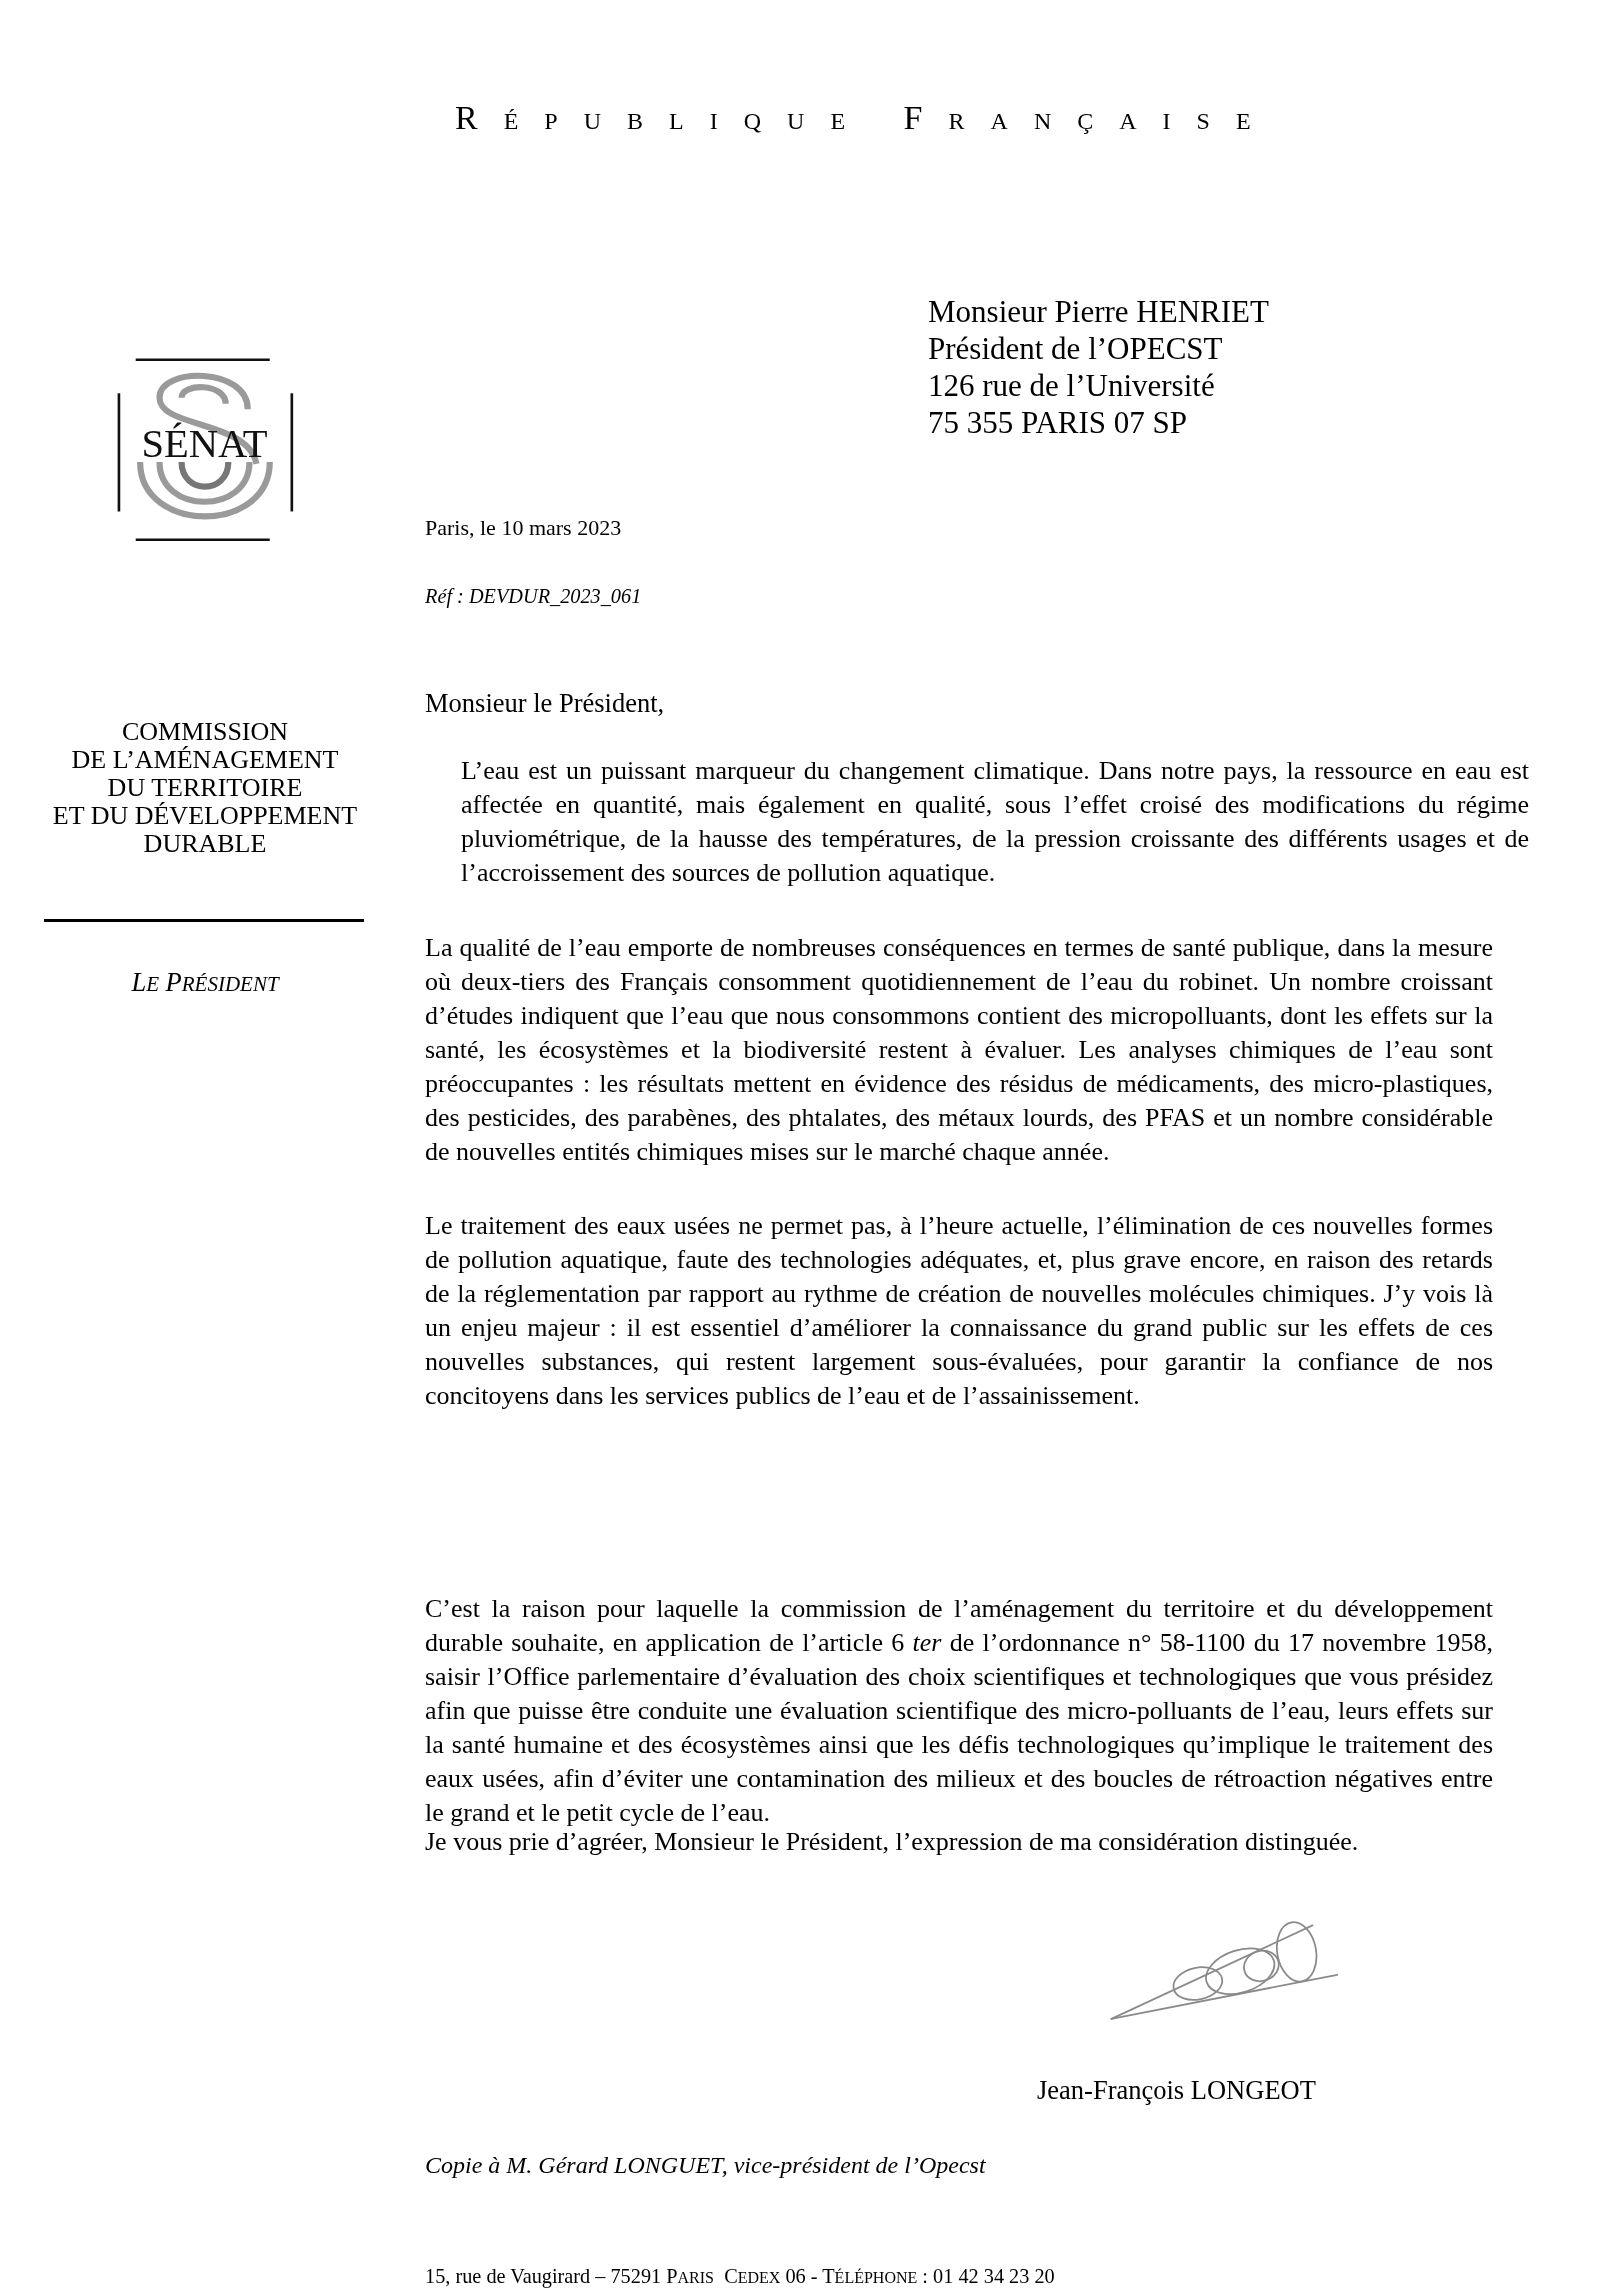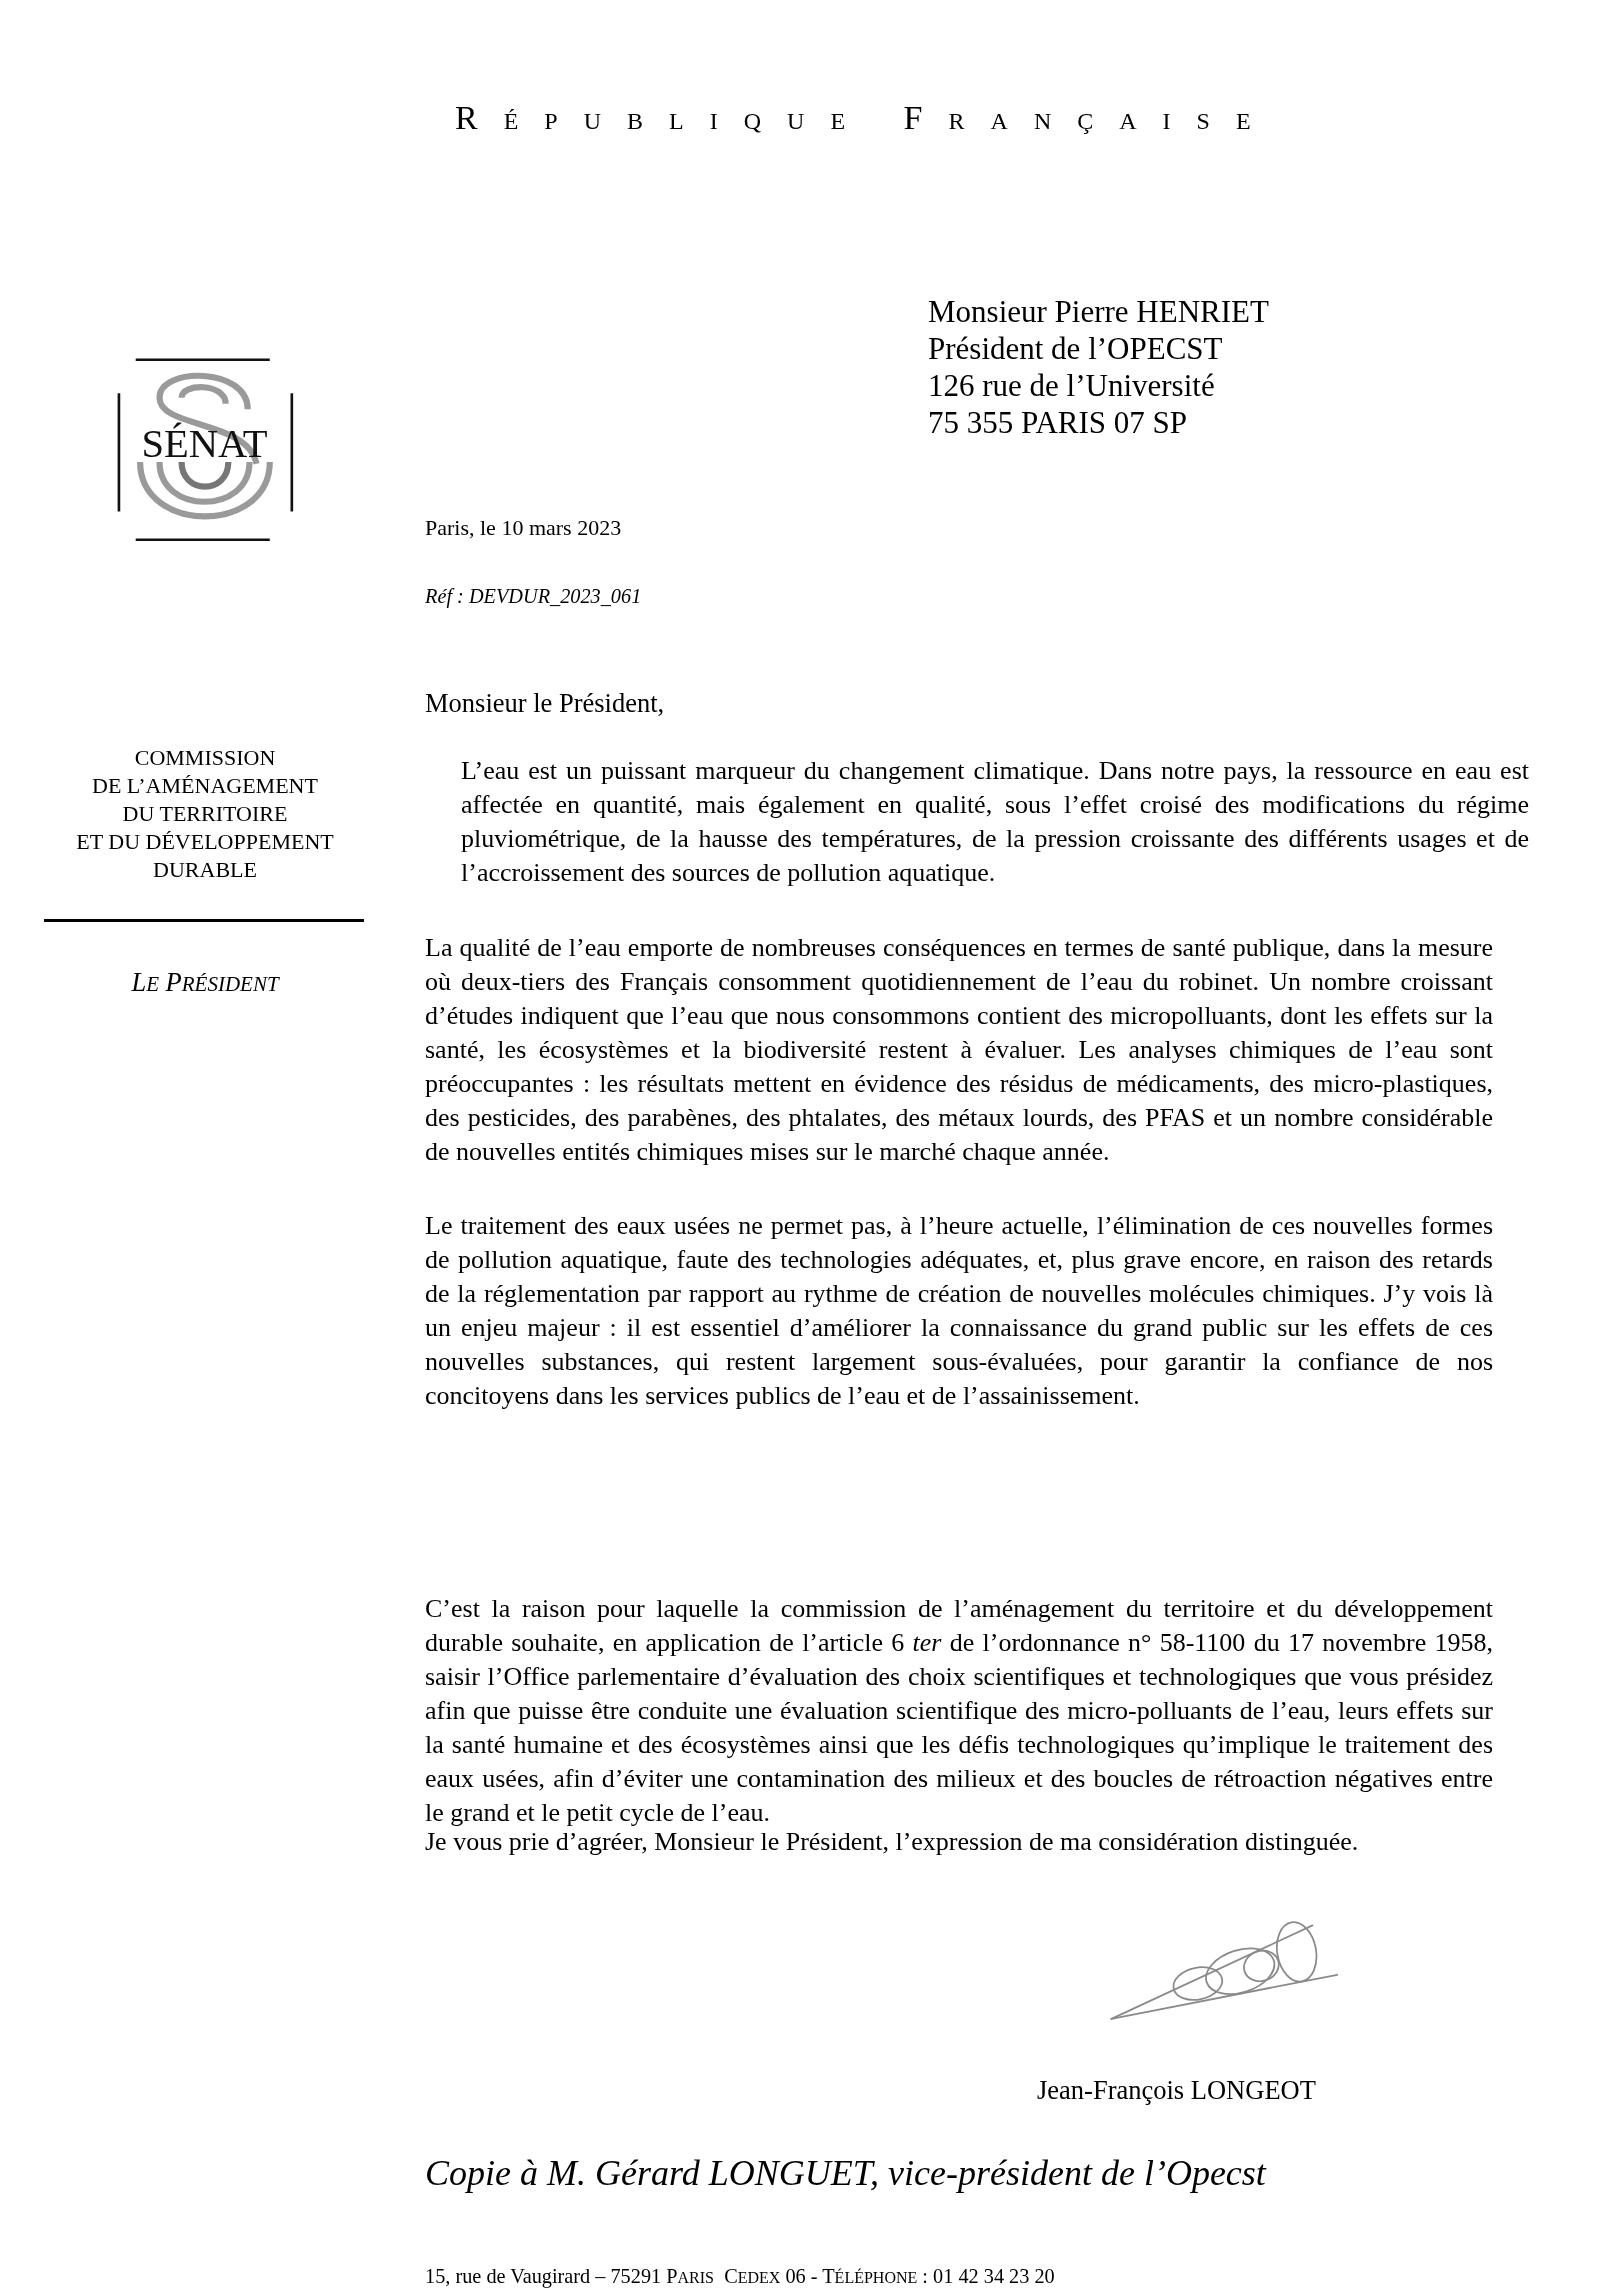--- a/index.html
+++ b/index.html
@@ -14,38 +14,38 @@
   .republique .l.sm { font-size: 24px; }
 
   .logo { left: 115px; top: 358px; width: 179px; height: 187px; }
 
   .recipient { left: 928px; top: 293px; font-size: 31px; line-height: 37px; }
   .recipient div { white-space: nowrap; }
 
   .date { left: 425px; top: 515px; font-size: 22px; white-space: nowrap; }
   .ref { left: 425px; top: 585px; font-size: 20.3px; font-style: italic; white-space: nowrap; }
 
-  .commission { left: 46px; top: 744px; width: 318px; text-align: center; font-size: 22px; line-height: 28px; }
+  .commission { left: 46px; top: 718px; width: 318px; text-align: center; font-size: 26px; line-height: 28px; }
   .divider { left: 44px; top: 919px; width: 320px; height: 2.7px; background: #000; }
   .president-title { left: 46px; top: 967px; width: 318px; text-align: center; font-size: 26.5px; font-style: italic; }
   .president-title .sc { font-size: 21px; }
 
   .salutation { left: 425px; top: 688px; font-size: 26.5px; white-space: nowrap; }
 
   .body-text { left: 425px; width: 1068px; font-size: 26px; line-height: 34px; text-align: justify; }
   .p1 { top: 754px; margin-left: 36px; }
   .p2 { top: 931px; }
   .p3 { top: 1209px; }
   .p4 { top: 1592px; }
   .p5 { top: 1825px; }
 
   .signature { left: 1092px; top: 1920px; width: 247px; height: 106px; }
   .signer { left: 1037px; top: 2075px; font-size: 26.5px; white-space: nowrap; }
 
-  .copie { left: 425px; top: 2152px; font-size: 36px; font-style: italic; white-space: nowrap; }
+  .copie { left: 425px; top: 2152px; font-size: 24px; font-style: italic; white-space: nowrap; }
   .footer { left: 425px; top: 2230px; font-size: 20.3px; white-space: nowrap; margin-top: 35px; }
   .footer .sc { font-size: 16px; }
 </style>
 </head>
 <body>
 
 <div class="abs republique">
   <span class="word" id="rep-w1"><span class="l big">R</span><span class="l sm">É</span><span class="l sm">P</span><span class="l sm">U</span><span class="l sm">B</span><span class="l sm">L</span><span class="l sm">I</span><span class="l sm">Q</span><span class="l sm">U</span><span class="l sm">E</span></span>
   <span class="word" id="rep-w2"><span class="l big">F</span><span class="l sm">R</span><span class="l sm">A</span><span class="l sm">N</span><span class="l sm">Ç</span><span class="l sm">A</span><span class="l sm">I</span><span class="l sm">S</span><span class="l sm">E</span></span>
 </div>

